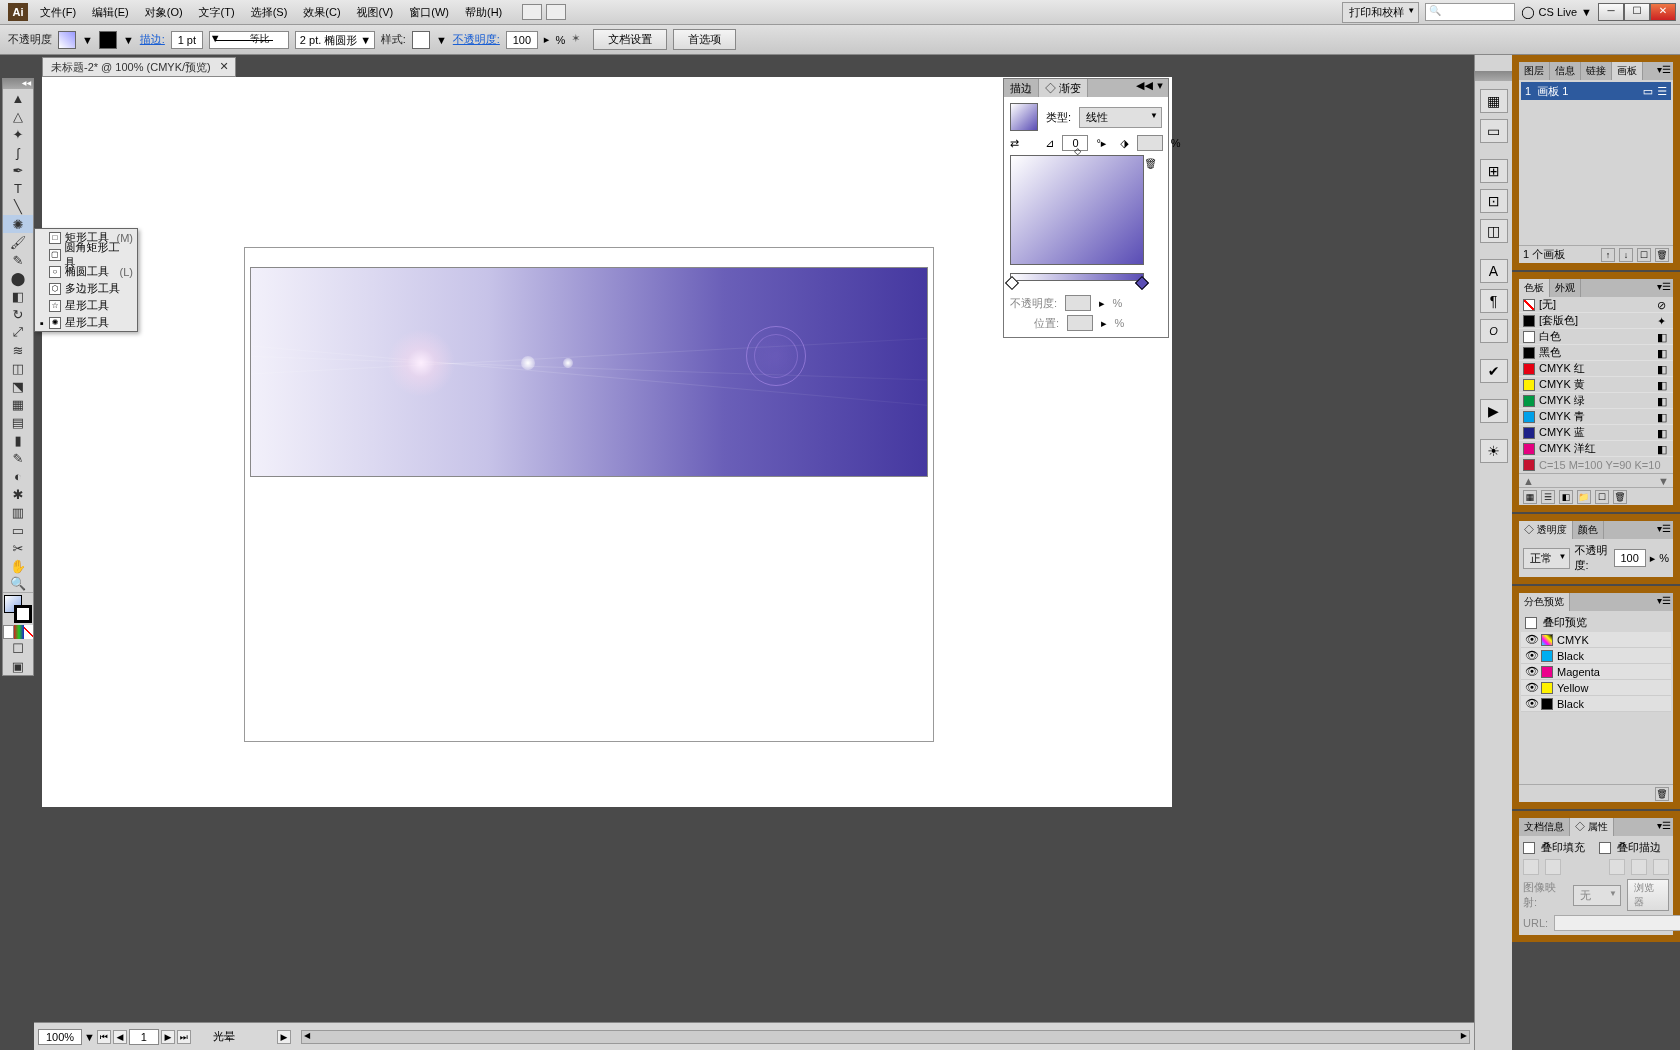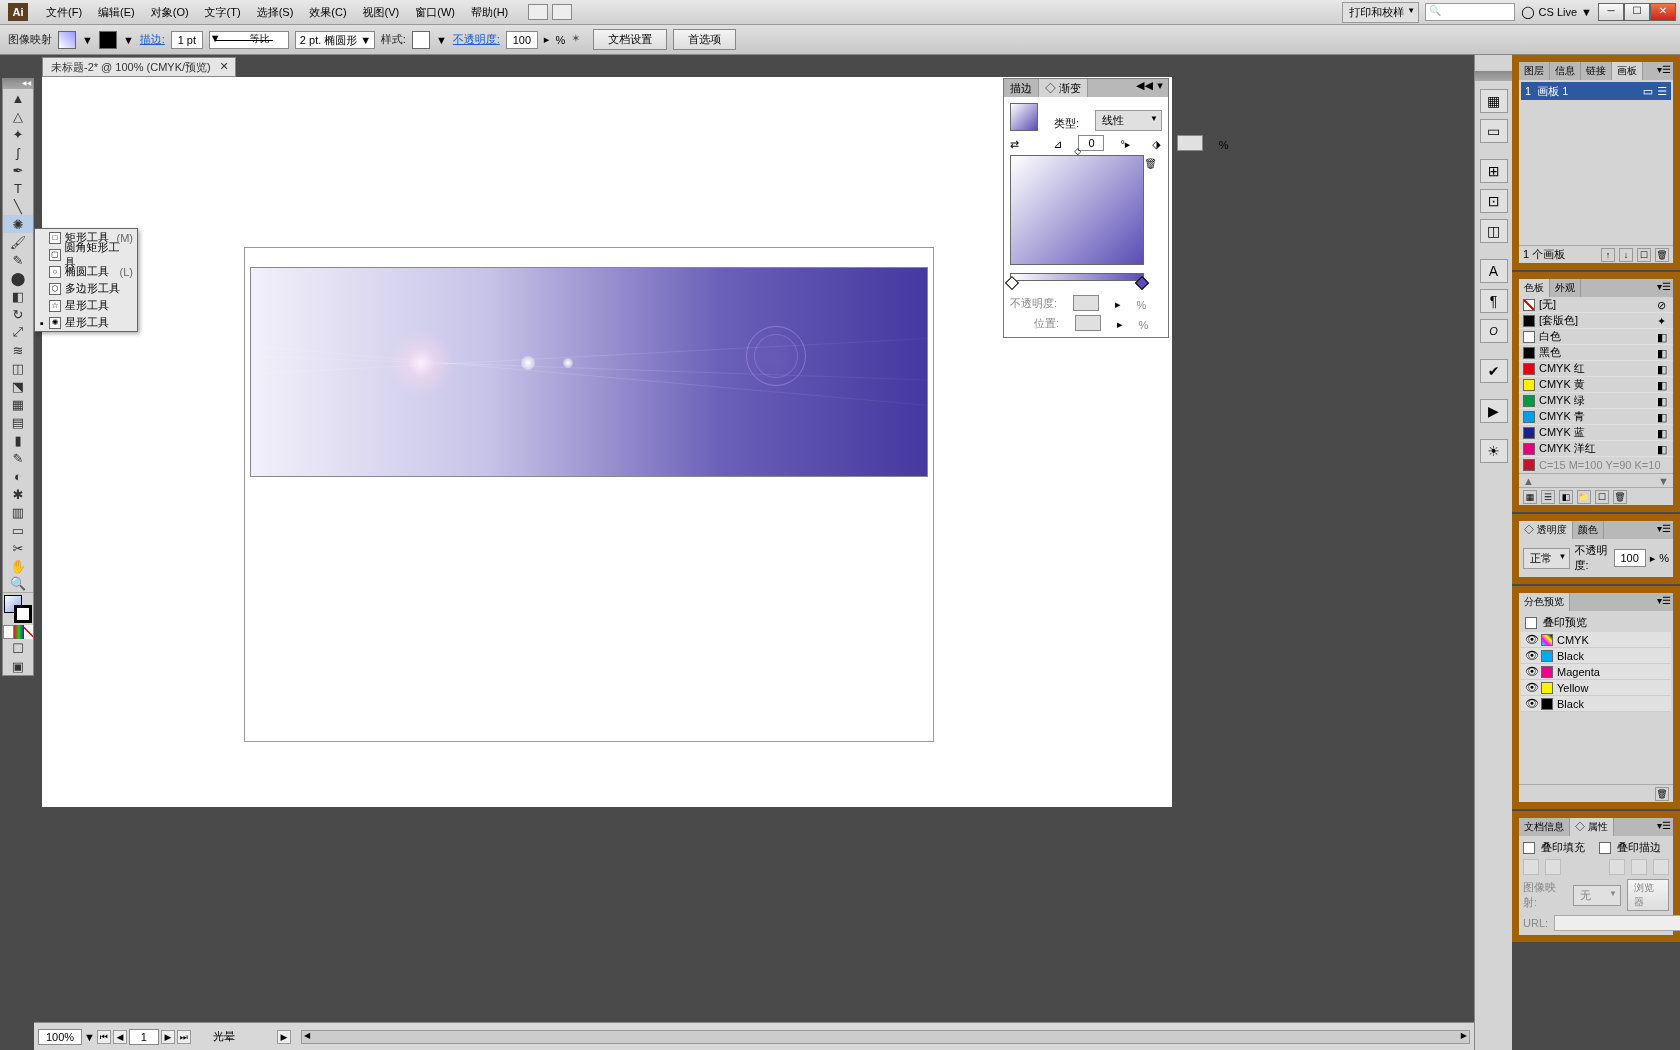--- a/index.html
+++ b/index.html
@@ -1,20 +1,20 @@
 <!DOCTYPE html>
 <html><head>
 <meta charset="utf-8">
 <style>
 * { margin: 0; padding: 0; box-sizing: border-box; font-family: "Microsoft YaHei", Arial, sans-serif; font-size: 11px; user-select: none; }
 body { width: 1680px; height: 1050px; background: #4a4a4a; overflow: hidden; }
 
 
 .menubar { height: 25px; background: linear-gradient(#e8e8e8, #d0d0d0); display: flex; align-items: center; padding-left: 8px; border-bottom: 1px solid #999; }
-.logo { width: 20px; height: 18px; background: #5b3e1f; color: #fff; text-align: center; line-height: 18px; font-weight: bold; margin-right: 10px; }
+.logo { width: 20px; height: 18px; background: #5b3e1f; color: #fff; text-align: center; line-height: 18px; font-weight: bold; margin-right: 4px; }
 .menu-item { padding: 4px 8px; cursor: default; }
 .menu-icons { display: flex; gap: 4px; margin-left: 12px; }
 .menu-icon-sq { width: 20px; height: 16px; border: 1px solid #888; background: #eee; }
 .menubar-right { margin-left: auto; display: flex; align-items: center; gap: 6px; padding-right: 4px; }
 .dropdown { background: #e0e0e0; border: 1px solid #999; padding: 2px 14px 2px 6px; position: relative; }
 .dropdown::after { content: "▼"; font-size: 8px; position: absolute; right: 3px; top: 3px; }
 .search-box { width: 90px; height: 18px; border: 1px solid #999; background: #fff; position: relative; }
 .search-box::before { content: "🔍"; font-size: 10px; position: absolute; left: 3px; top: 1px; opacity: .5; }
 .cslive { display: flex; align-items: center; gap: 4px; }
 .cslive::before { content: "◯"; font-size: 12px; }
@@ -84,21 +84,21 @@
 .fi-dot { width: 6px; text-align: center; }
 
 
 .float-panel { position: absolute; left: 1003px; top: 78px; width: 166px; background: #ffffff; border: 1px solid #777; }
 .fp-tabs { display: flex; height: 18px; background: #b8b8b8; }
 .fp-tab { padding: 2px 6px; border-right: 1px solid #999; }
 .fp-tab.active { background: #d4d4d4; }
 .fp-tabs-right { margin-left: auto; display:flex; }
 .fp-collapse { width: 16px; text-align: center; }
 .fp-body { padding: 6px; display: flex; flex-direction: column; gap: 4px; }
-.fp-row { display: flex; align-items: flex-end; gap: 16px; }
+.fp-row { display: flex; align-items: center; gap: 8px; }
 .grad-thumb { width: 28px; height: 28px; background: linear-gradient(135deg,#fff,#5a4db5); border: 1px solid #666; }
 .grad-big { width: 134px; height: 110px; background: linear-gradient(135deg,#fff,#5a4db5); border: 1px solid #666; position: relative; }
 .grad-stop { position: absolute; bottom: -8px; width: 10px; height: 10px; background: #fff; border: 1px solid #000; transform: rotate(45deg); }
 .grad-slider { width: 134px; height: 8px; background: linear-gradient(90deg,#fff,#5a4db5); border: 1px solid #666; position: relative; margin: 4px 0 10px 0; }
 .grad-label { color: #222; }
 .grad-label.dim { color: #888; }
 .mini-in { width: 26px; height: 16px; border: 1px solid #888; background: #fff; text-align: center; }
 .mini-in.dim { background: #e0e0e0; color: #999; }
 
 
@@ -162,21 +162,21 @@
     <div class="cslive"><span>CS Live</span> ▼</div>
     <div class="win-btns">
       <div class="win-btn">─</div>
       <div class="win-btn">☐</div>
       <div class="win-btn close">✕</div>
     </div>
   </div>
 </div>
 
 <div class="controlbar">
-  <span class="ctrl-label">图像映射</span>
+  <span class="ctrl-label">不透明度</span>
   <span class="swatch sw-gradient"></span>▼
   <span class="swatch sw-black"></span>▼
   <span class="ctrl-link">描边:</span>
   <input class="input-tiny" value="1 pt" style="">
   <div class="stroke-preview"><span style="position:absolute;right:18px;font-size:10px">等比</span>▼</div>
   <div class="profile-box"><span>2 pt. 椭圆形</span> ▼</div>
   <span class="ctrl-label">样式:</span>
   <span class="swatch" style="background:#fff"></span>▼
   <span class="ctrl-link">不透明度:</span>
   <input class="input-tiny" value="100" style="">▸

